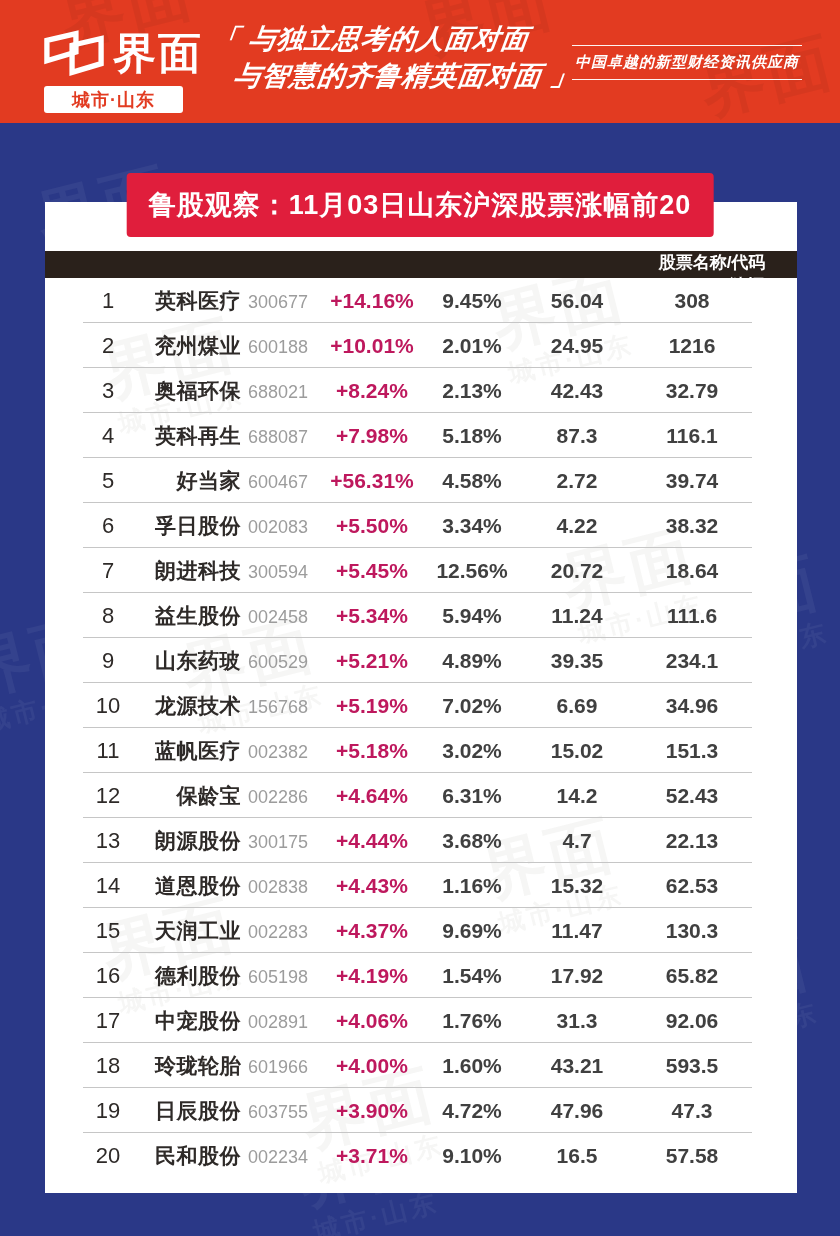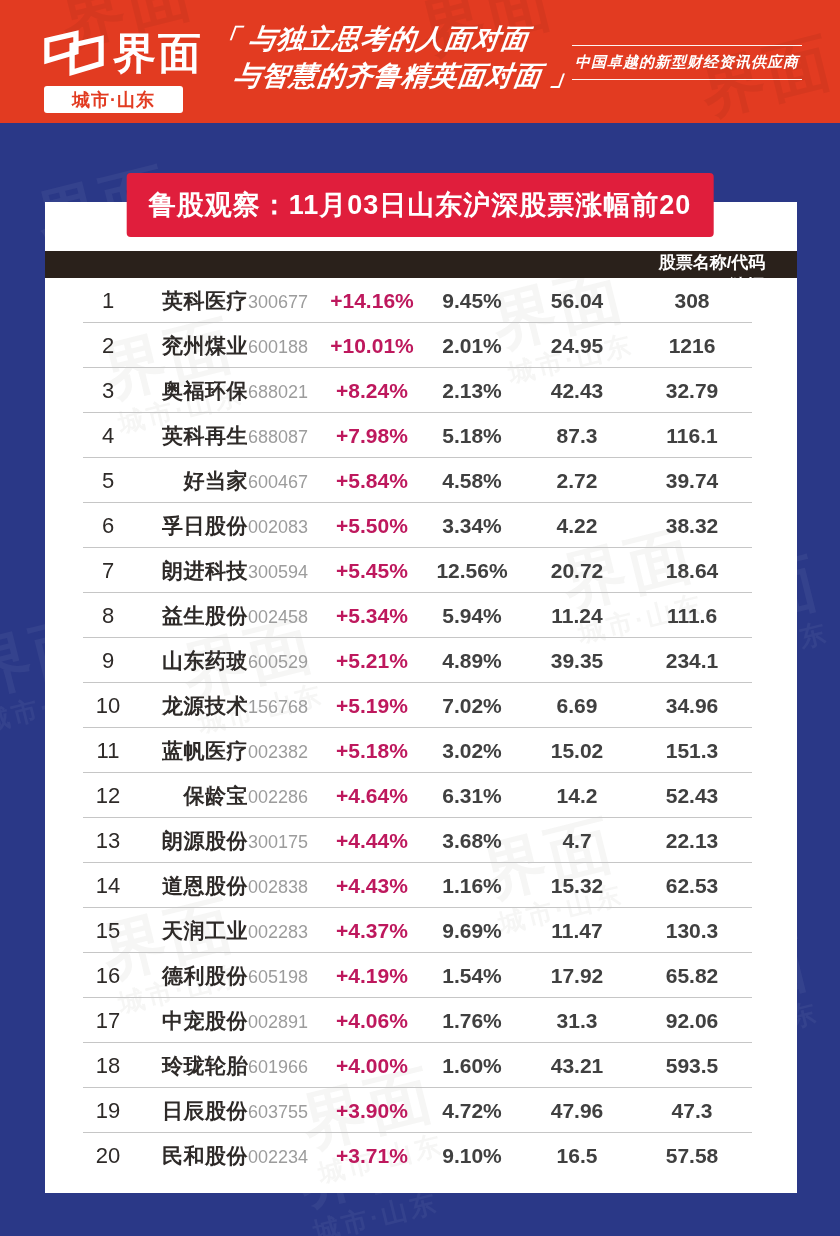--- a/index.html
+++ b/index.html
@@ -39,21 +39,21 @@
   .w-name{width:170px;}
   .w-change{width:100px;margin-left:14px;}
   .w-turn{width:100px;}
   .w-price{width:110px;}
   .w-cap{width:120px;}
 
   .tbody{position:relative;z-index:2;}
   .trow{height:45px;display:flex;align-items:center;padding-left:33px;position:relative;}
   .trow:not(:last-child)::after{content:"";position:absolute;left:38px;right:45px;bottom:0;height:1px;background:#C6C6C6;}
   .c-rank{width:60px;text-align:center;font-size:22px;color:#2E2A28;}
-  .c-name{width:170px;display:flex;justify-content:flex-end;align-items:baseline;white-space:nowrap;}
+  .c-name{width:170px;display:flex;justify-content:flex-end;align-items:baseline;gap:7px;white-space:nowrap;}
   .stock-name{font-size:21px;font-weight:700;color:#2E2A28;letter-spacing:.5px;}
   .stock-code{font-size:18px;color:#9C9C9C;}
   .c-change{width:100px;margin-left:14px;text-align:center;font-size:21px;font-weight:800;color:#be185d;}
   .c-num{text-align:center;font-size:21px;font-weight:700;color:#404040;}
 
   
   .wm-layer{position:absolute;inset:0;pointer-events:none;overflow:hidden;}
   .wm-page{z-index:1;}
   .wm-card{z-index:1;}
   .wm{position:absolute;transform:rotate(-14deg);text-align:center;font-weight:900;line-height:1.15;}
@@ -218,21 +218,21 @@
     <div class="c-num w-price">87.3</div>
     <div class="c-num w-cap">116.1</div>
   </div>
 
   <div class="trow">
     <div class="c-rank">5</div>
     <div class="c-name">
       <span class="stock-name">好当家</span>
       <span class="stock-code">600467</span>
     </div>
-    <div class="c-change">+5.84%</div>
+    <div class="c-change">+56.31%</div>
     <div class="c-num w-turn">4.58%</div>
     <div class="c-num w-price">2.72</div>
     <div class="c-num w-cap">39.74</div>
   </div>
 
   <div class="trow">
     <div class="c-rank">6</div>
     <div class="c-name">
       <span class="stock-name">孚日股份</span>
       <span class="stock-code">002083</span>

